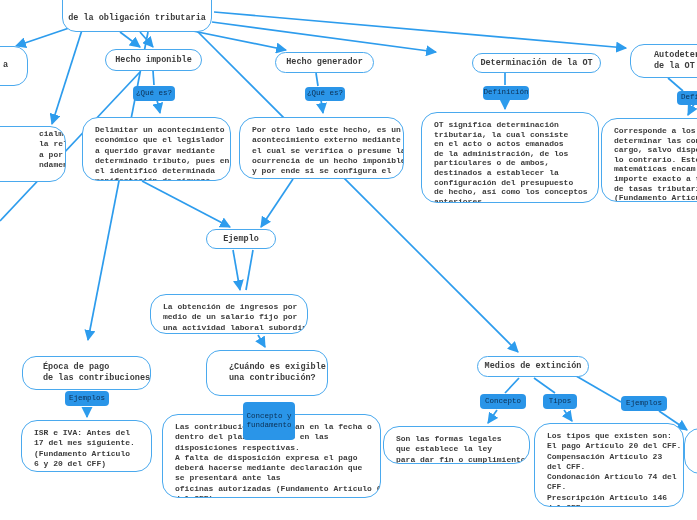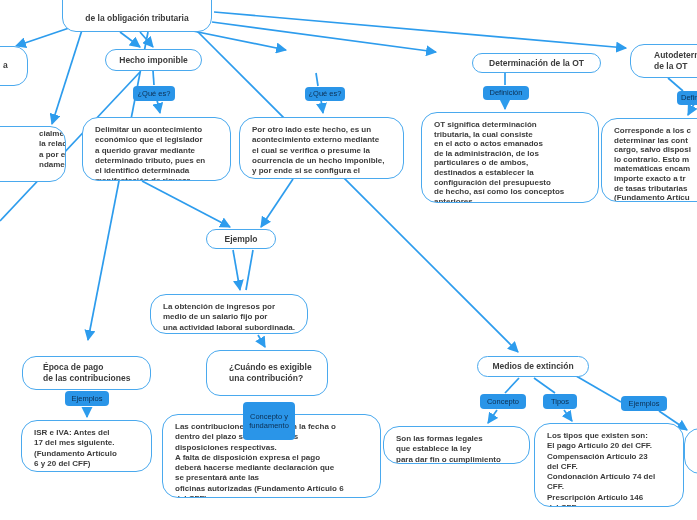--- a/index.html
+++ b/index.html
@@ -8,21 +8,21 @@
     --node-fill:#ffffff;
     --tag-fill:#2a95e8;
     --tag-text:#0c2f52;
     --text:#3c3c3c;
     --bg:#ffffff;
   }
   html,body{margin:0;padding:0;}
   #canvas{
     position:relative;width:697px;height:520px;overflow:hidden;
     background:var(--bg);
-    font-family:Liberation Sans, sans-serif;
+    font-family:Liberation Mono, monospace;
   }
   #wires{position:absolute;left:0;top:0;z-index:0;}
   .topic{
     position:absolute;z-index:2;box-sizing:border-box;
     background:var(--node-fill);
     border:1.6px solid var(--node-border);
     border-radius:14px;
     color:var(--text);
     font-size:8.5px;font-weight:bold;line-height:11px;
     display:flex;align-items:center;justify-content:center;
@@ -100,20 +100,21 @@
   </svg>
 
   <div class="topic" style="left:62px;top:-20px;width:150px;height:52px;align-items:flex-end;padding-bottom:7px;">de la obligación tributaria</div>
 
   <div class="topic" style="left:-46px;top:46px;width:74px;height:40px;">
     <span class="abs-text" style="left:48px;top:13px;">a</span>
   </div>
 
   <div class="topic" style="left:105px;top:49px;width:97px;height:22px;">Hecho imponible</div>
 
+  <div class="topic" style="left:275px;top:52px;width:99px;height:21px;">Hecho generador</div>
 
   <div class="topic" style="left:440px;top:53px;width:129px;height:20px;margin-left:32px;">Determinación de la OT</div>
 
   <div class="topic align-left" style="left:630px;top:44px;width:112px;height:34px;padding-left:23px;">Autodeterminación
 de la OT</div>
 
   <div class="topic" style="left:206px;top:229px;width:70px;height:20px;">Ejemplo</div>
 
   <div class="topic align-left" style="left:22px;top:356px;width:129px;height:34px;padding-left:20px;">Época de pago
 de las contribuciones</div>

